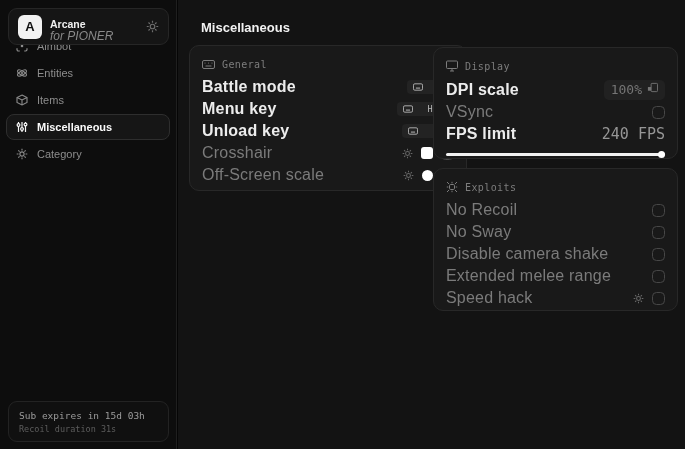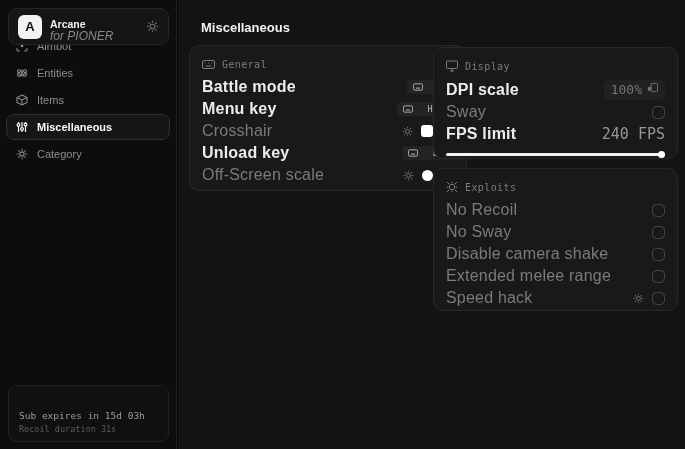--- a/index.html
+++ b/index.html
@@ -25,21 +25,21 @@
 
   .category { margin:18px 0 4px 15px; color:#5c5c5c; font-size:9.5px; letter-spacing:.3px; }
   .nav { padding:0 6px; }
   .nav-item { height:26px; margin:1px 0; display:flex; align-items:center; gap:9px;
               padding:0 9px; color:#8d8d8d; font-size:11px; border:1px solid transparent;
               border-radius:8px; cursor:pointer; }
   .nav-item.selected { background:#161616; border-color:#2e2e2e; color:#fafafa; font-weight:bold; }
 
   .side-footer { position:absolute; left:8px; right:7px; bottom:7px;
                  border:1px solid #232323; border-radius:9px; background:#101010;
-                 padding:24px 10px 7px; }
+                 padding:8px 10px 7px; }
   .foot-line1 { color:#9b9b9b; font-size:9.5px; }
   .foot-line2 { color:#5d5d5d; font-size:8.5px; margin-top:3px; }
 
   
   .main { position:absolute; left:178px; top:0; right:0; bottom:0; background:#131313; }
   .page-title { position:absolute; left:23px; top:20px; color:#f2f2f2;
                 font-size:13px; font-weight:bold; }
 
   .card { position:absolute; background:#191919; border:1px solid #282828;
           border-radius:10px; padding:9px 12px; }
@@ -192,47 +192,47 @@
                   <svg viewBox="0 0 11 8" fill="none" stroke="currentColor" stroke-width="1" width="10" height="10">
                     <rect x=".5" y=".5" width="10" height="7" rx="1.5"></rect>
                     <path d="M3.2 5.2h4.6" stroke-width="1.1"></path>
                   </svg>
                 </span>
                 <span>HOME</span>
               </span>
             </span>
           </div>
           <div class="row tight">
-            <span class="row-label dim">Crosshair</span>
-            <span class="controls">
-              <span class="gear-sm" style="display: flex;">
-                <svg viewBox="0 0 12 12" fill="none" stroke="currentColor" stroke-width="1.1" width="11" height="11">
-                  <circle cx="6" cy="6" r="2.1"></circle>
-                  <path d="M6 .7v1.8M6 9.5v1.8M.7 6h1.8M9.5 6h1.8M2.3 2.3l1.3 1.3M8.4 8.4l1.3 1.3M9.7 2.3 8.4 3.6M3.6 8.4 2.3 9.7"></path>
-                </svg>
-              </span>
-              <span class="swatch-square" style="background: rgb(255, 255, 255);"></span>
-              <span class="checkbox"></span>
-            </span>
-          </div>
-          <div class="row tight">
             <span class="row-label">Unload key</span>
             <span class="controls">
               <span class="keybind mono">
                 <span style="display: flex;">
                   <svg viewBox="0 0 11 8" fill="none" stroke="currentColor" stroke-width="1" width="10" height="10">
                     <rect x=".5" y=".5" width="10" height="7" rx="1.5"></rect>
                     <path d="M3.2 5.2h4.6" stroke-width="1.1"></path>
                   </svg>
                 </span>
                 <span>END</span>
               </span>
             </span>
           </div>
           <div class="row tight">
+            <span class="row-label dim">Crosshair</span>
+            <span class="controls">
+              <span class="gear-sm" style="display: flex;">
+                <svg viewBox="0 0 12 12" fill="none" stroke="currentColor" stroke-width="1.1" width="11" height="11">
+                  <circle cx="6" cy="6" r="2.1"></circle>
+                  <path d="M6 .7v1.8M6 9.5v1.8M.7 6h1.8M9.5 6h1.8M2.3 2.3l1.3 1.3M8.4 8.4l1.3 1.3M9.7 2.3 8.4 3.6M3.6 8.4 2.3 9.7"></path>
+                </svg>
+              </span>
+              <span class="swatch-square" style="background: rgb(255, 255, 255);"></span>
+              <span class="checkbox"></span>
+            </span>
+          </div>
+          <div class="row tight">
             <span class="row-label dim">Off-Screen scale</span>
             <span class="controls">
               <span class="gear-sm" style="display: flex;">
                 <svg viewBox="0 0 12 12" fill="none" stroke="currentColor" stroke-width="1.1" width="11" height="11">
                   <circle cx="6" cy="6" r="2.1"></circle>
                   <path d="M6 .7v1.8M6 9.5v1.8M.7 6h1.8M9.5 6h1.8M2.3 2.3l1.3 1.3M8.4 8.4l1.3 1.3M9.7 2.3 8.4 3.6M3.6 8.4 2.3 9.7"></path>
                 </svg>
               </span>
               <span class="swatch-circle" style="background: rgb(255, 255, 255);"></span>
               <span class="checkbox"></span>
@@ -257,21 +257,21 @@
           <span>100%</span>
           <span style="display: flex;">
               <svg viewBox="0 0 12 10" fill="none" stroke="currentColor" stroke-width="1" width="11" height="11">
                 <rect x="4.5" y=".5" width="7" height="9" rx="1"></rect>
                 <rect x="1" y="4.5" width="3.5" height="4" fill="currentColor" stroke="none"></rect>
               </svg>
             </span>
         </span>
       </div>
       <div class="row tight">
-        <span class="row-label dim">Sway</span>
+        <span class="row-label dim">VSync</span>
         <span class="checkbox"></span>
       </div>
       <div class="row tight">
         <span class="row-label">FPS limit</span>
         <span class="fps-value mono">240 FPS</span>
       </div>
       <div class="slider">
         <span class="track"></span>
         <span class="fill" id="fps-fill" style="width: 100%;"></span>
         <span class="handle" id="fps-handle" style="left: calc(100% - 7px);"></span>

